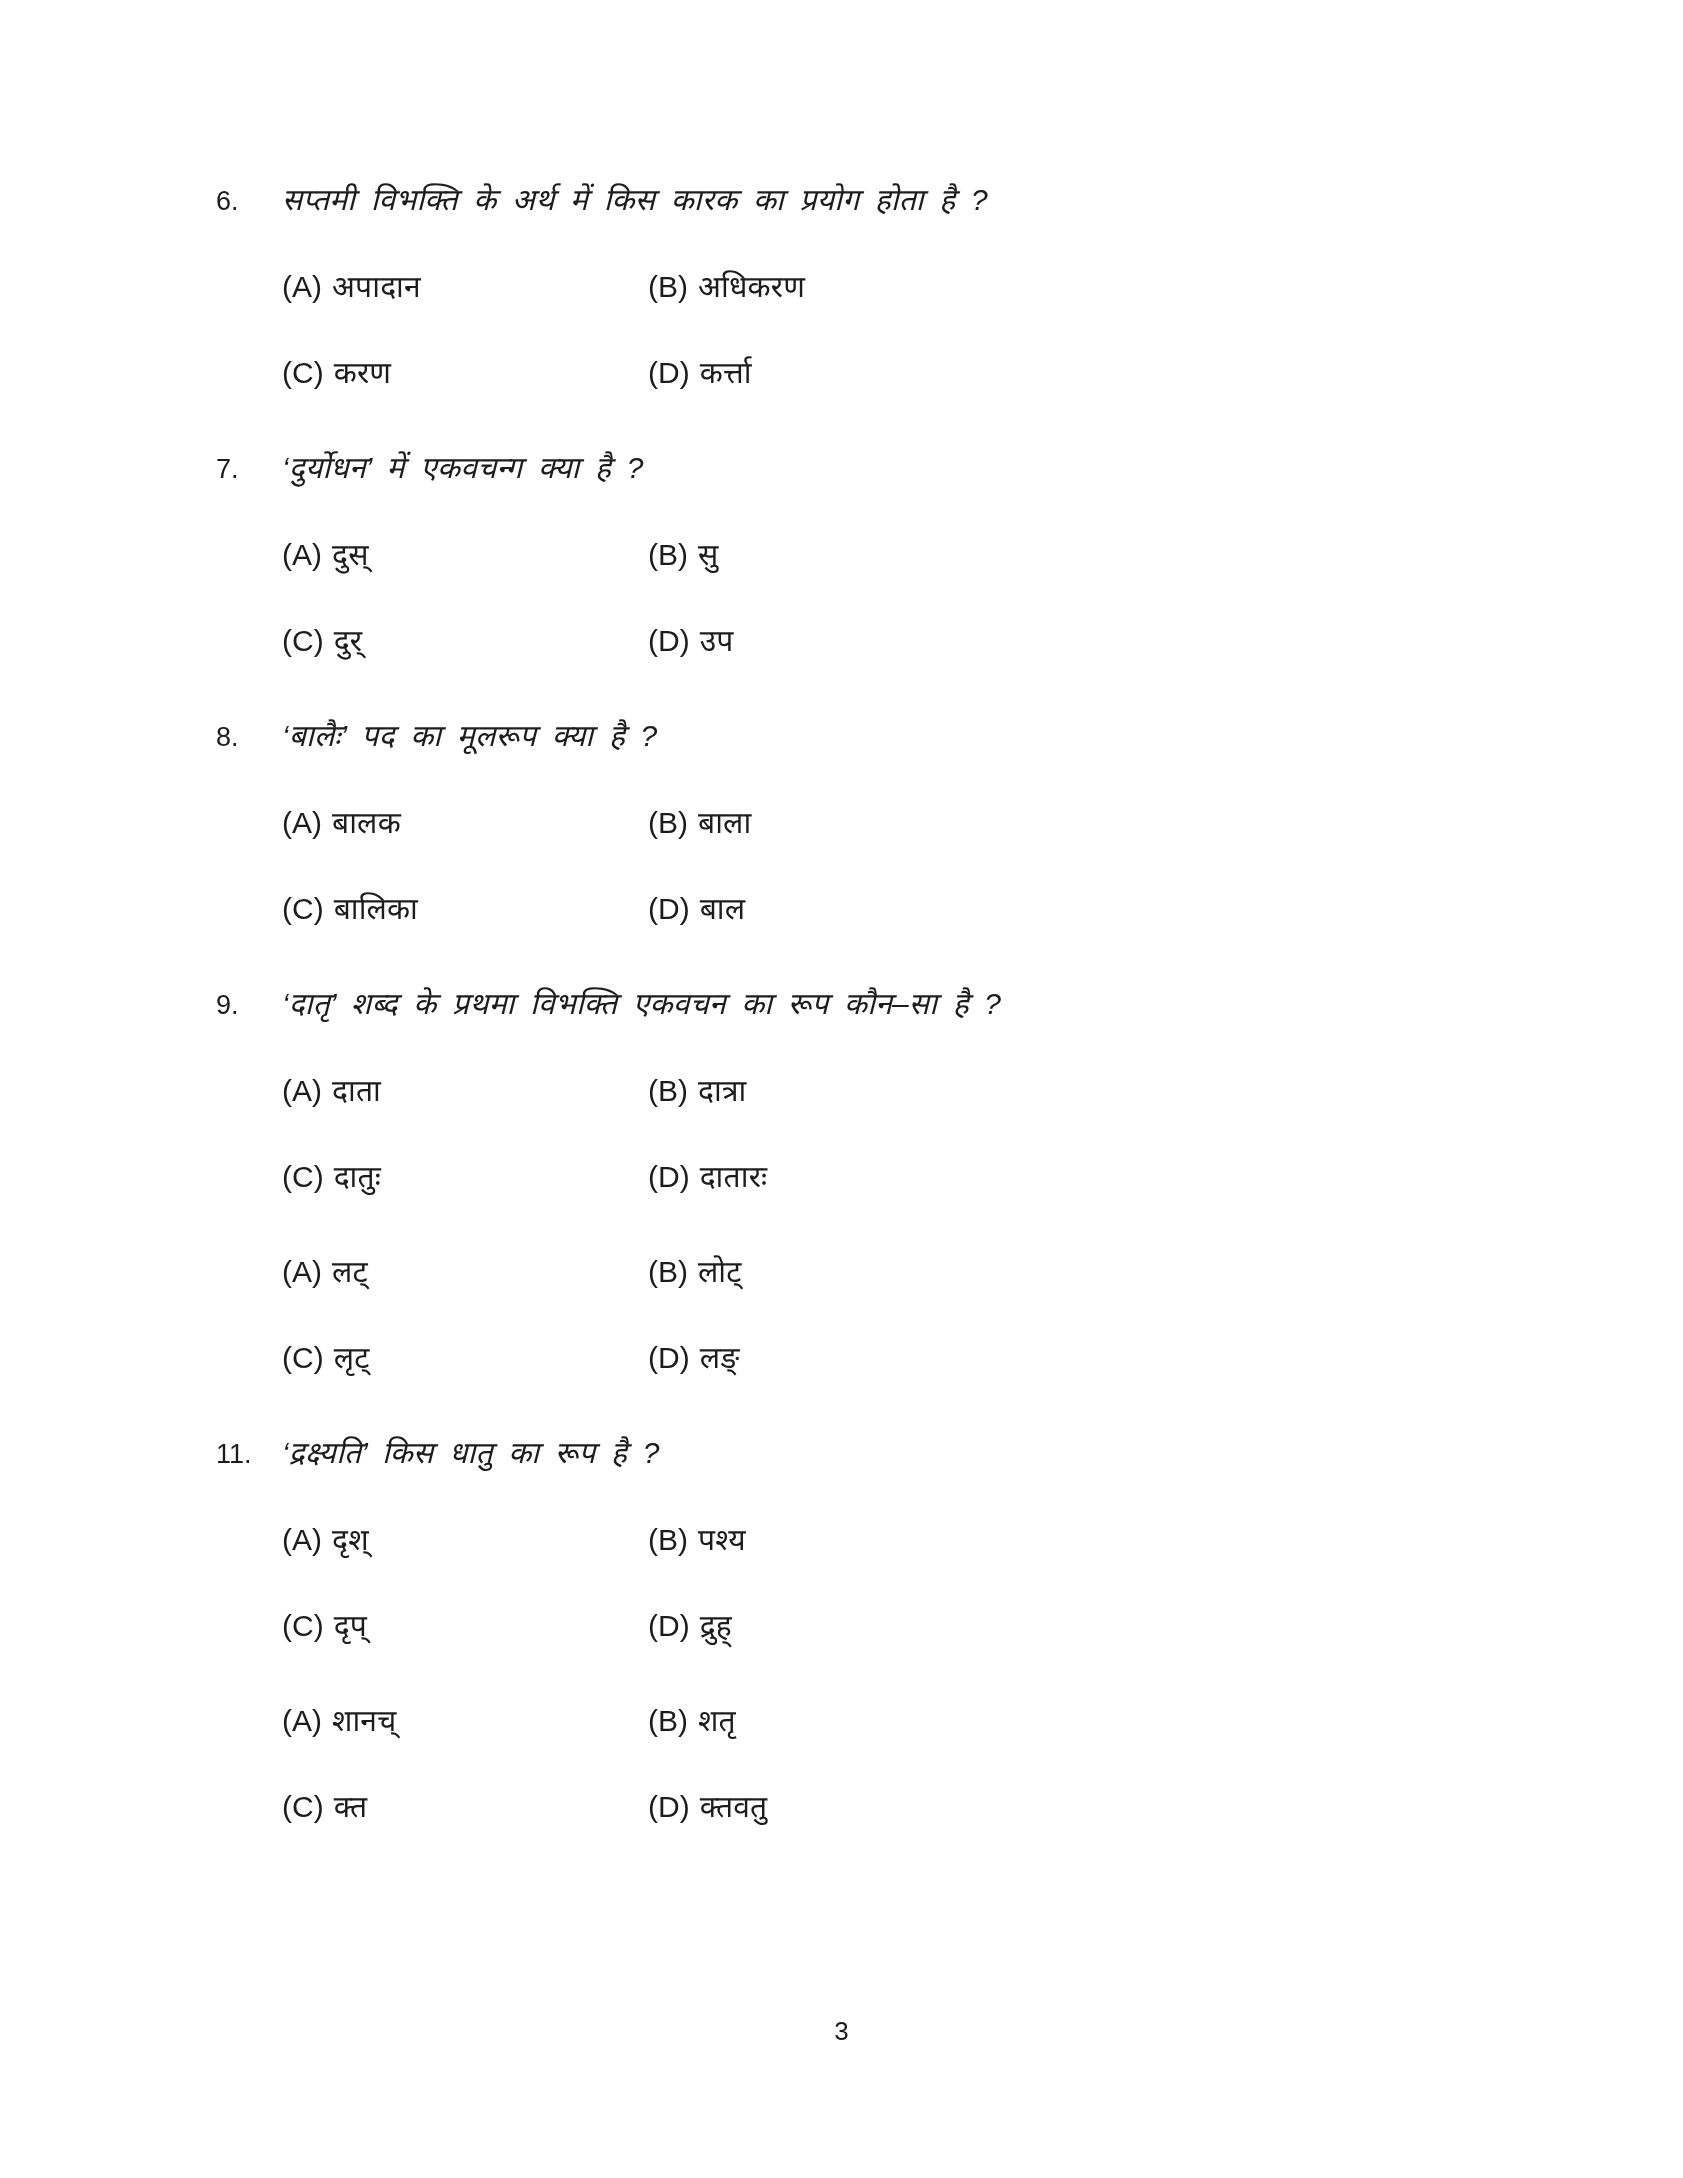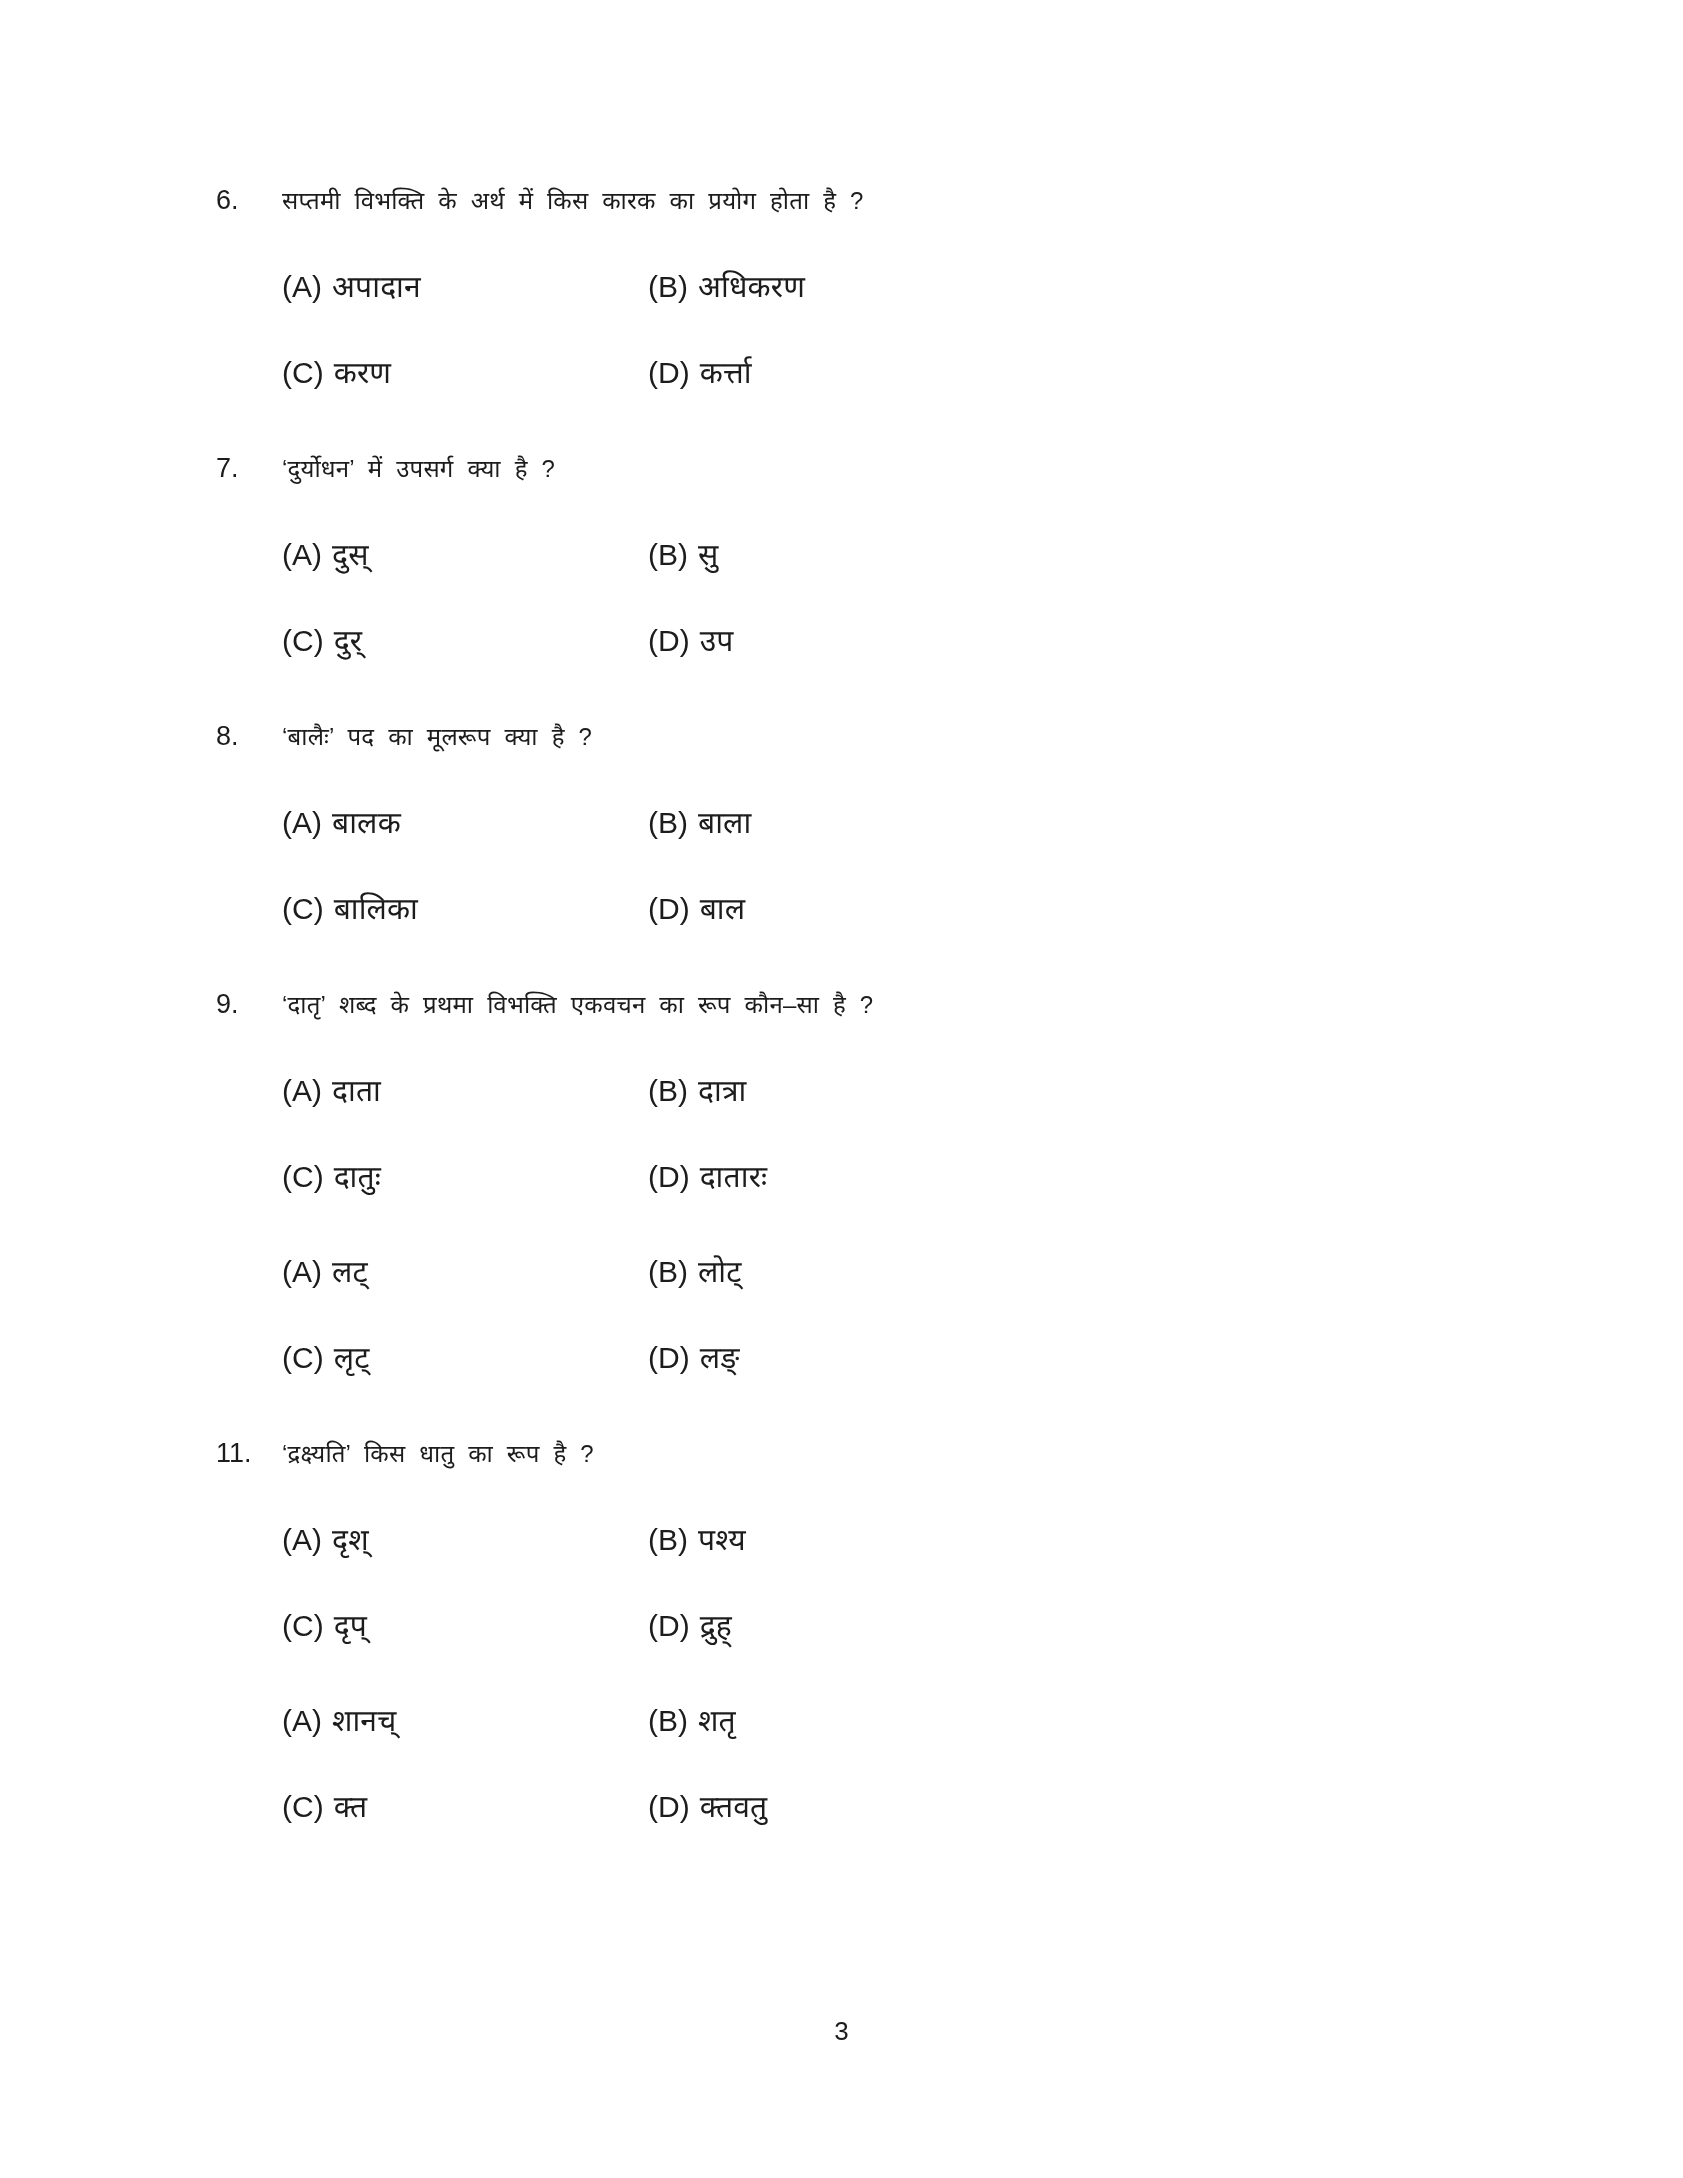--- a/index.html
+++ b/index.html
@@ -36,23 +36,24 @@
     align-items: baseline;
     line-height: 38px;
     margin-bottom: 48px;
   }
   .qnum {
     flex: 0 0 66px;
     font-size: 27px;
     color: #1c1c1c;
   }
   .qtext {
-    font-size: 24px;
+    font-size: 30px;
     word-spacing: 7px;
     letter-spacing: 0.2px;
+    font-style: italic;
   }
   .optrow {
     display: flex;
     margin-left: 66px;
     line-height: 38px;
     margin-bottom: 48px;
   }
   .optrow:last-child {
     margin-bottom: 0;
   }
@@ -113,21 +114,21 @@
         <span class="optcell right">
           <span class="optlabel">(D)</span>
           <span class="opttext">कर्त्ता</span>
         </span>
       </div>
     </div>
 
     <div class="qblock">
       <div class="qline">
         <span class="qnum">7.</span>
-        <span class="qtext">‘दुर्योधन’ में उपसर्ग क्या है ?</span>
+        <span class="qtext">‘दुर्योधन’ में एकवचन्ग क्या है ?</span>
       </div>
       <div class="optrow">
         <span class="optcell left">
           <span class="optlabel">(A)</span>
           <span class="opttext">दुस्</span>
         </span>
         <span class="optcell right">
           <span class="optlabel">(B)</span>
           <span class="opttext">सु</span>
         </span>

